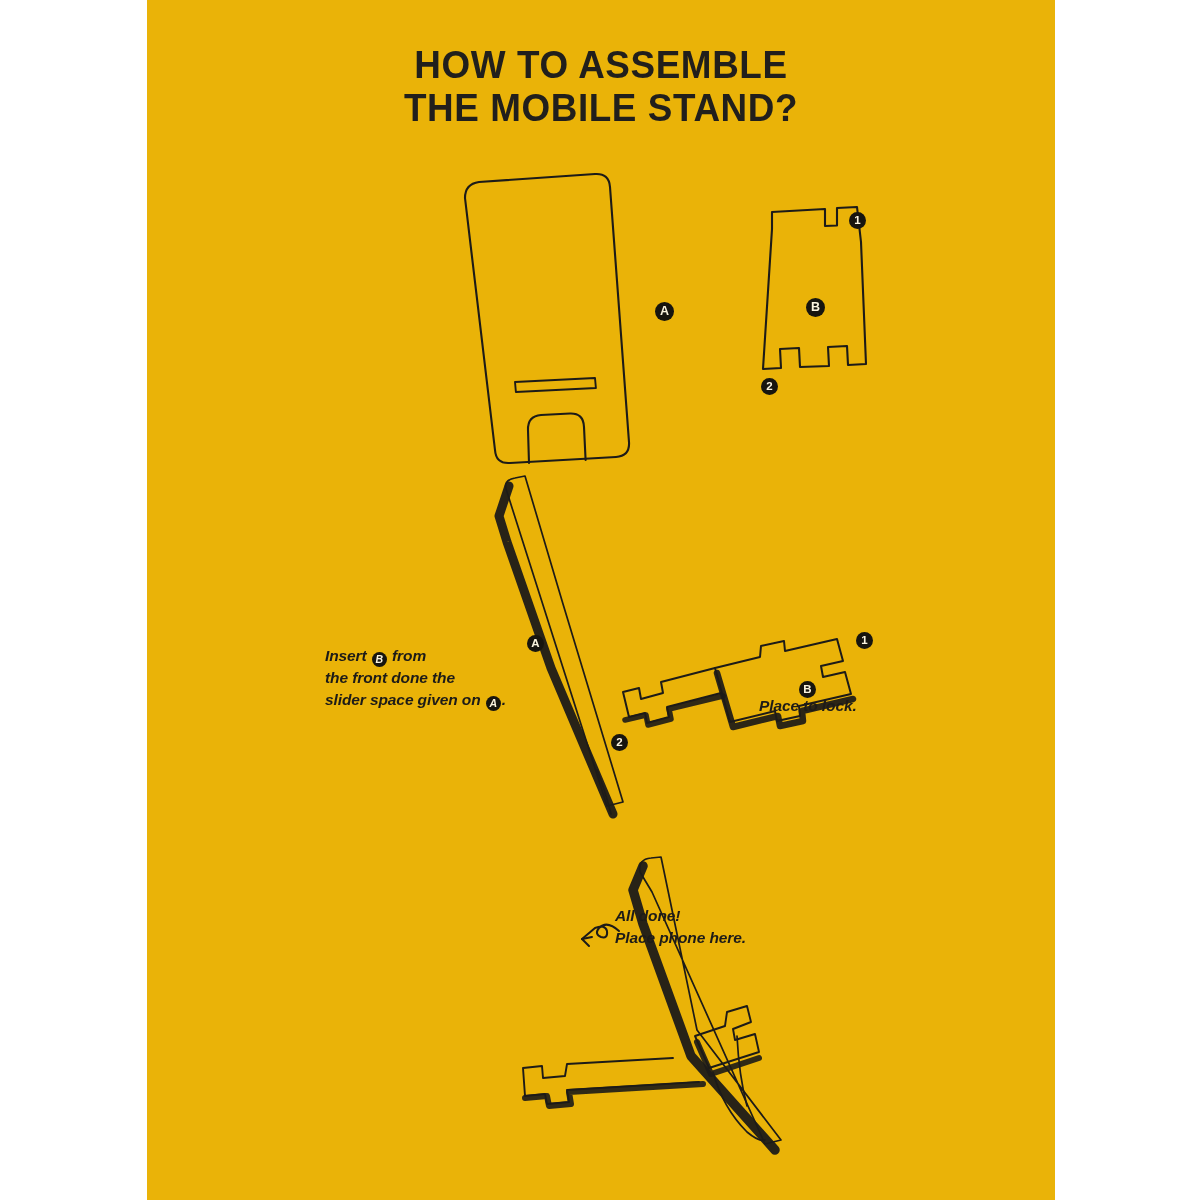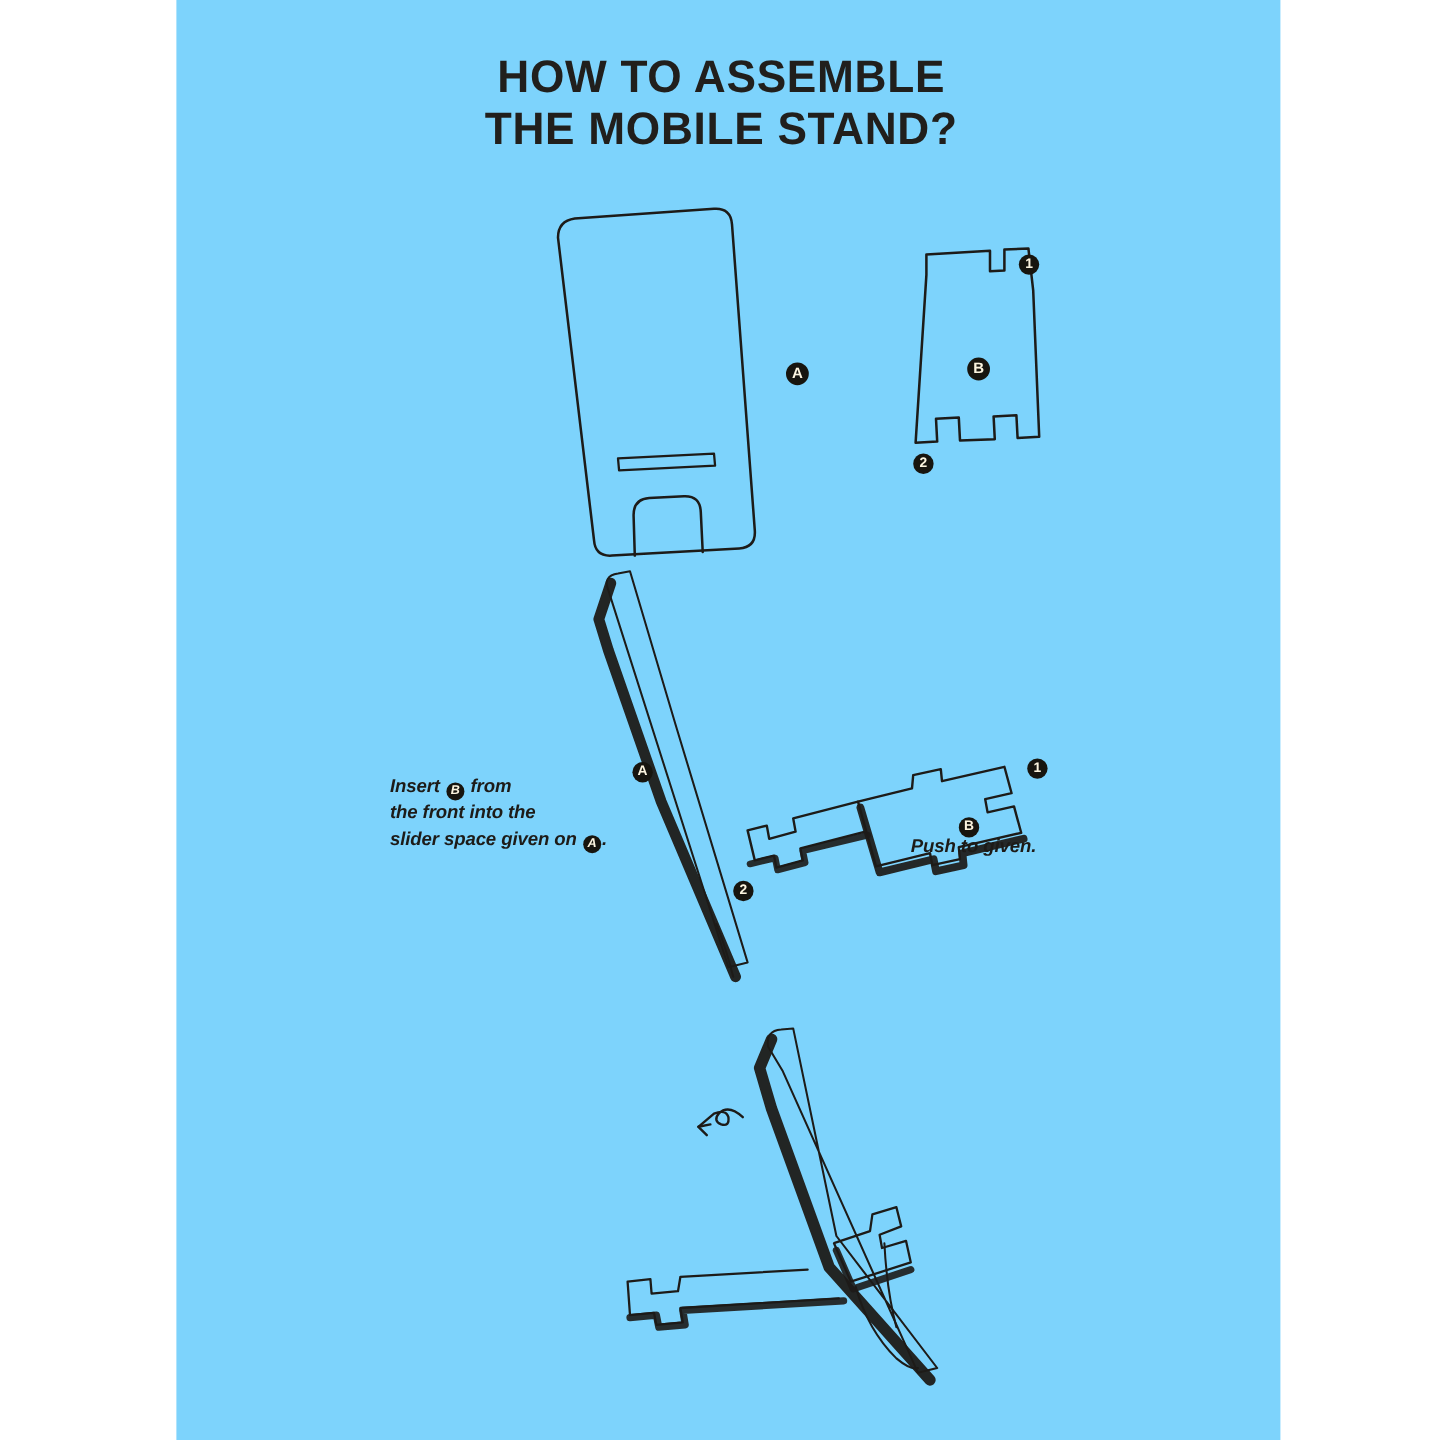--- a/index.html
+++ b/index.html
@@ -13,23 +13,22 @@
     overflow: hidden;
     font-family: "Liberation Sans", sans-serif;
   }
 
   .sheet {
     position: absolute;
     left: 147px;
     top: 0;
     width: 908px;
     height: 1200px;
-    background: #7dd3fc;
+    background: #eab308;
     overflow: hidden;
-    padding-left: 12px;
   }
 
   
   .title {
     position: absolute;
     left: 0;
     top: 44px;
     width: 908px;
     text-align: center;
     color: #211f1c;
@@ -152,27 +151,27 @@
     <div class="badge sm" style="left:80px; top:165px;">A</div>
     <div class="badge sm" style="left:352px; top:211px;">B</div>
     <div class="badge sm" style="left:409px; top:162px;">1</div>
     <div class="badge sm" style="left:164px; top:264px;">2</div>
   </div>
 
   <div class="caption" id="caption-insert">
     <span class="ln"><span>Insert</span>
       <span class="ibadge">B</span>
       <span>from</span></span>
-    <span class="ln">the front into the</span>
+    <span class="ln">the front done the</span>
     <span class="ln"><span>slider space given on</span>
       <span class="ibadge">A</span><span>.</span></span>
   </div>
 
   <div class="caption" id="caption-push">
-    <span class="ln">Push to given.</span>
+    <span class="ln">Place to lock.</span>
   </div>
 
   <div class="art" style="left:300px; top:840px; width:460px; height:340px;">
     <svg width="460" height="340" viewBox="0 0 460 340">
       <g fill="none" stroke="#1d1b18" stroke-linejoin="round" stroke-linecap="round">
 
         <path d="M193,32 Q191,19 204,18 L214,17 L250,190 L334,300 L318,304
                  L205,52 Z" stroke-width="1.7"></path>
 
         <path d="M196,26 L186,50 L196,84 L244,216 L328,310" stroke-width="9.5" stroke-opacity="0.95"></path>
@@ -193,14 +192,18 @@
   <div class="art" style="left:420px; top:915px; width:70px; height:50px;">
     <svg width="70" height="50" viewBox="0 0 70 50">
       <g fill="none" stroke="#1d1b18" stroke-width="2" stroke-linecap="round" stroke-linejoin="round">
         <path d="M52,16 Q40,5 32,13 Q27,19 34,22 Q41,24 40,16
                  Q38,9 28,13 L15,24"></path>
         <path d="M15,24 L25,22 M15,24 L22,31"></path>
       </g>
     </svg>
   </div>
 
+  <div class="caption" id="caption-done">
+    <span class="ln">All done!</span>
+    <span class="ln">Place phone here.</span>
+  </div>
 
 </div>
 
 </body></html>

